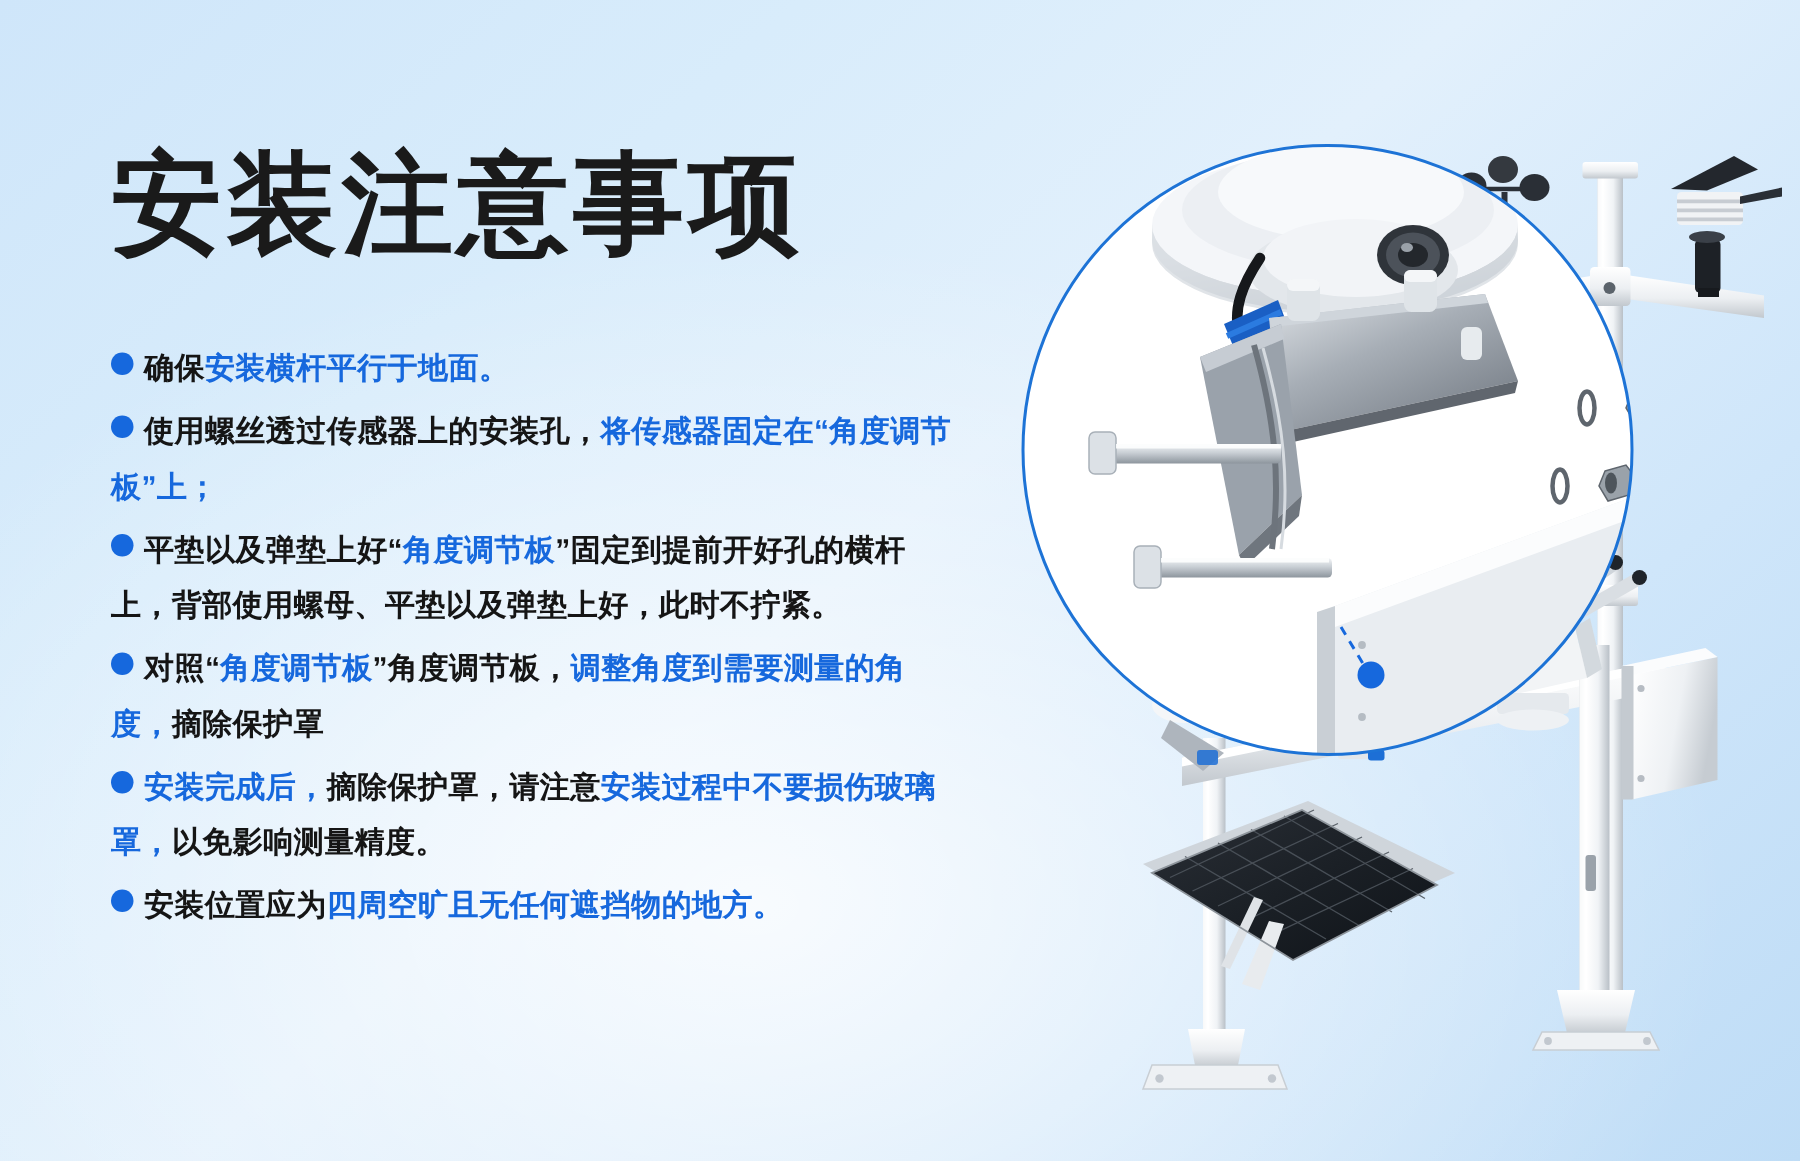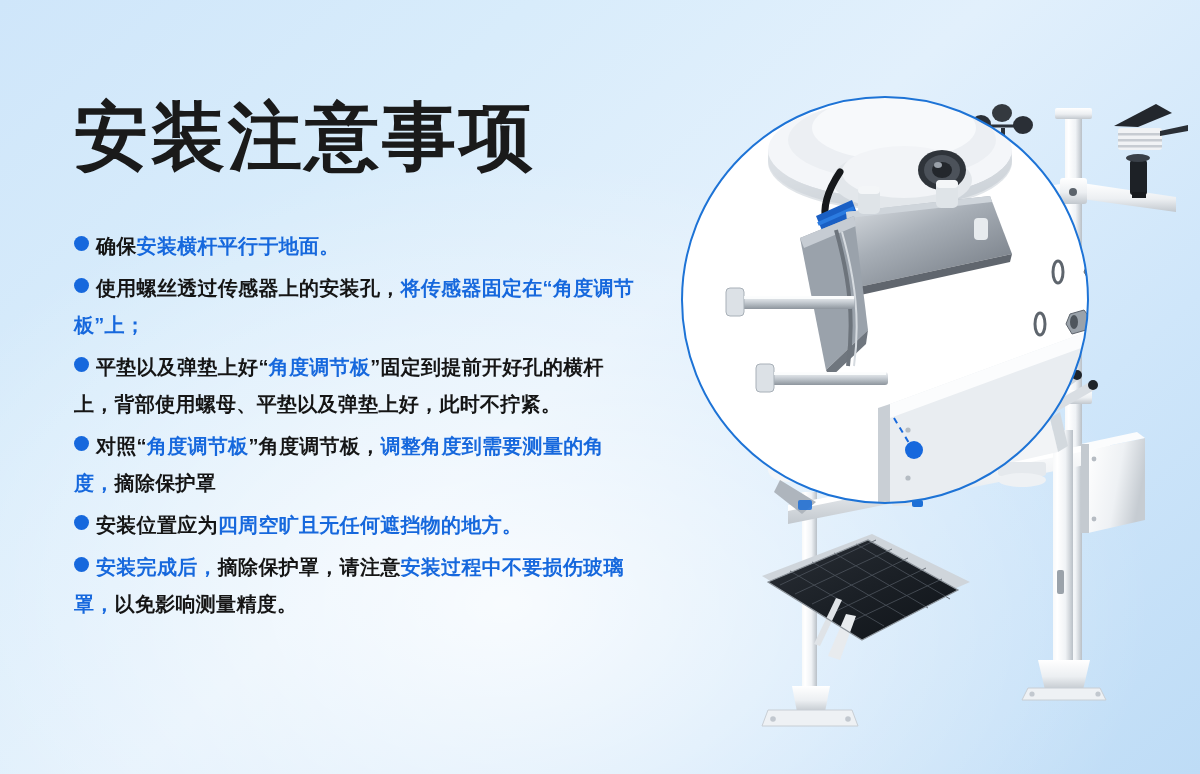--- a/index.html
+++ b/index.html
@@ -50,22 +50,22 @@
 
   <div id="left">
 
     <div id="title">安装注意事项</div>
 
     <div id="bullets">
       <div class="bullet-row"><span class="dot"></span><span class="bk">确保</span><span class="bl">安装横杆平行于地面。</span></div>
       <div class="bullet-row"><span class="dot"></span><span class="bk">使用螺丝透过传感器上的安装孔，</span><span class="bl">将传感器固定在“角度调节板”上；</span></div>
       <div class="bullet-row"><span class="dot"></span><span class="bk">平垫以及弹垫上好“</span><span class="bl">角度调节板</span><span class="bk">”固定到提前开好孔的横杆上，背部使用螺母、平垫以及弹垫上好，此时不拧紧。</span></div>
       <div class="bullet-row"><span class="dot"></span><span class="bk">对照“</span><span class="bl">角度调节板</span><span class="bk">”角度调节板，</span><span class="bl">调整角度到需要测量的角度，</span><span class="bk">摘除保护罩</span></div>
+      <div class="bullet-row"><span class="dot"></span><span class="bl">安装完成后，</span><span class="bk">摘除保护罩，请注意</span><span class="bl">安装过程中不要损伤玻璃罩，</span><span class="bk">以免影响测量精度。</span></div>
       <div class="bullet-row"><span class="dot"></span><span class="bk">安装位置应为</span><span class="bl">四周空旷且无任何遮挡物的地方。</span></div>
-      <div class="bullet-row"><span class="dot"></span><span class="bl">安装完成后，</span><span class="bk">摘除保护罩，请注意</span><span class="bl">安装过程中不要损伤玻璃罩，</span><span class="bk">以免影响测量精度。</span></div>
     </div>
   </div>
 
   <div id="art">
     <svg id="artsvg" width="560" height="774" viewBox="0 0 560 774" xmlns="http://www.w3.org/2000/svg">
       <defs>
         <linearGradient id="poleG" x1="0" y1="0" x2="1" y2="0">
           <stop offset="0%" stop-color="#cfd4d9"></stop>
           <stop offset="22%" stop-color="#ffffff"></stop>
           <stop offset="62%" stop-color="#f0f3f6"></stop>

